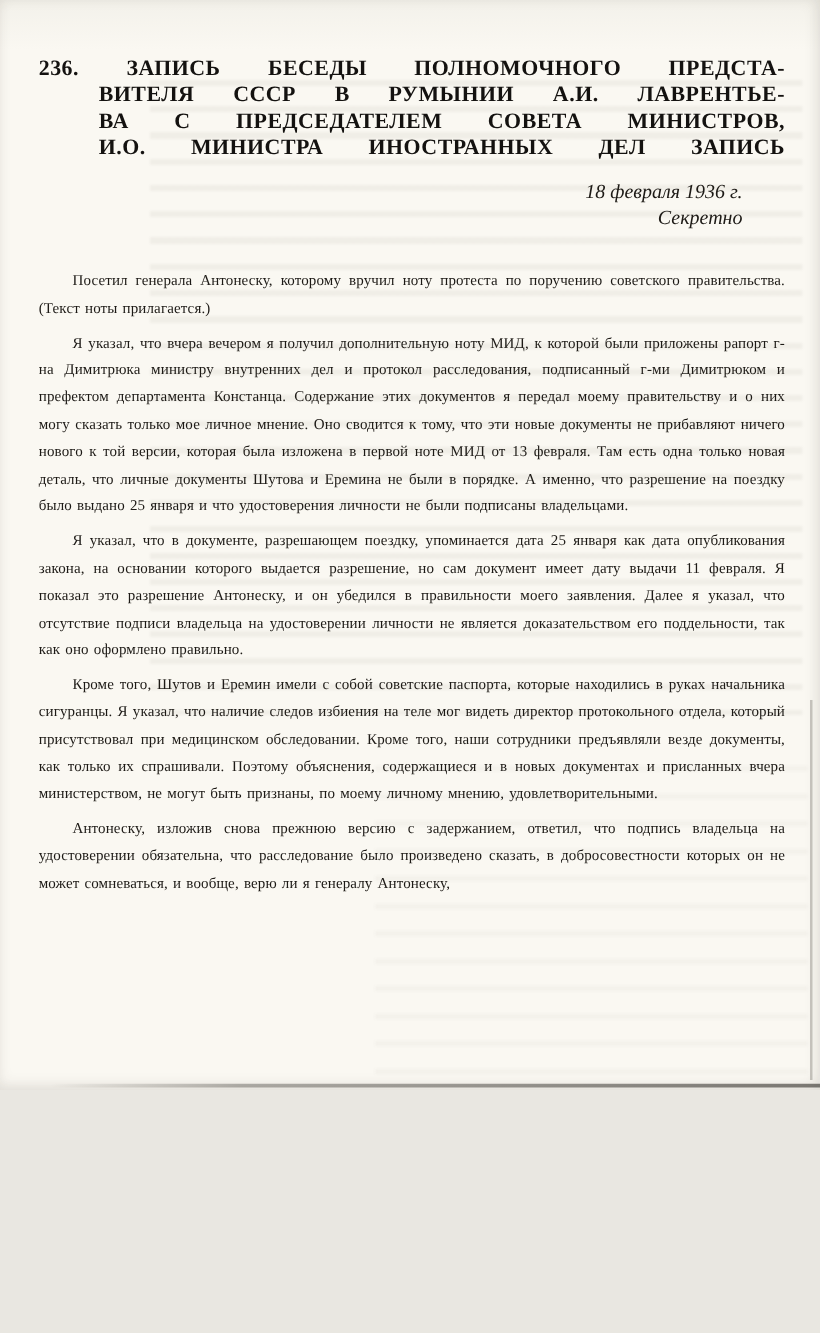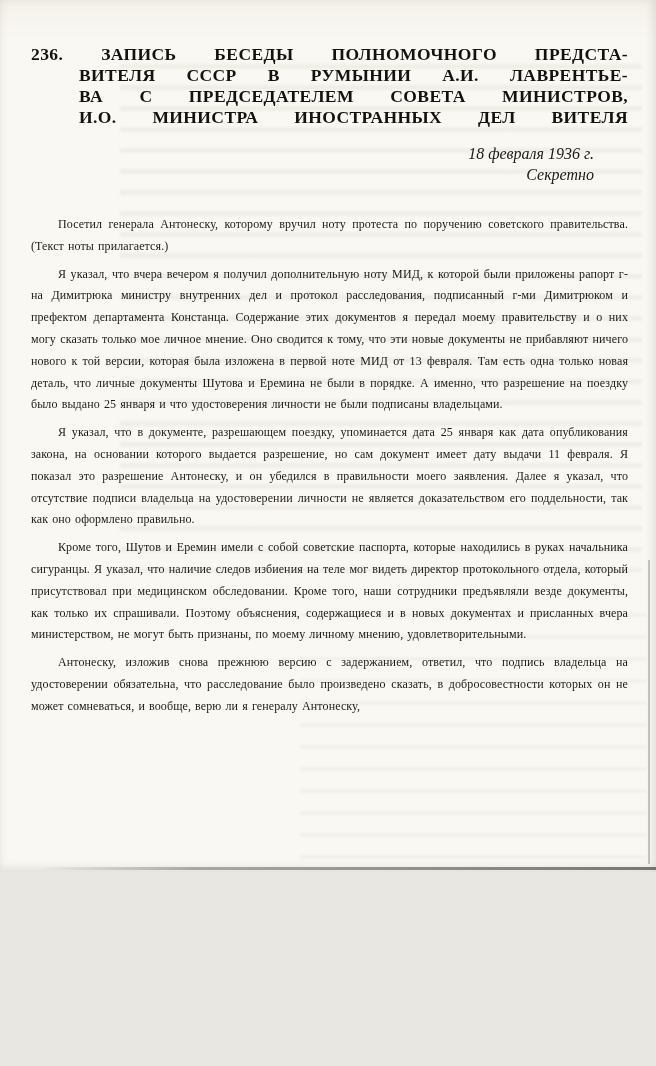--- a/index.html
+++ b/index.html
@@ -90,21 +90,21 @@
 <div class="page">
   <div class="bleed"></div>
   <div class="bleed2"></div>
 
   <div class="content">
 
     <h1 class="heading">
       <span class="hline">236. ЗАПИСЬ БЕСЕДЫ ПОЛНОМОЧНОГО ПРЕДСТА-</span>
       <span class="hline cont">ВИТЕЛЯ СССР В РУМЫНИИ А.И. ЛАВРЕНТЬЕ-</span>
       <span class="hline cont">ВА С ПРЕДСЕДАТЕЛЕМ СОВЕТА МИНИСТРОВ,</span>
-      <span class="hline cont">И.О. МИНИСТРА ИНОСТРАННЫХ ДЕЛ ВИТЕЛЯ</span>
+      <span class="hline cont">И.О. МИНИСТРА ИНОСТРАННЫХ ДЕЛ ЗАПИСЬ</span>
     </h1>
 
     <div class="dateline">
       <div class="date">18 февраля 1936 г.</div>
       <div class="secret">Секретно</div>
     </div>
 
     <div class="body">
       <p>Посетил генерала Антонеску, которому вручил ноту протеста по поручению советского правительства. (Текст ноты прилагается.)</p>
       <p>Я указал, что вчера вечером я получил дополнительную ноту МИД, к которой были приложены рапорт г-на Димитрюка министру внутренних дел и протокол расследования, подписанный г-ми Димитрюком и префектом департамента Констанца. Содержание этих документов я передал моему правительству и о них могу сказать только мое личное мнение. Оно сводится к тому, что эти новые документы не прибавляют ничего нового к той версии, которая была изложена в первой ноте МИД от 13 февраля. Там есть одна только новая деталь, что личные документы Шутова и Еремина не были в порядке. А именно, что разрешение на поездку было выдано 25 января и что удостоверения личности не были подписаны владельцами.</p>

